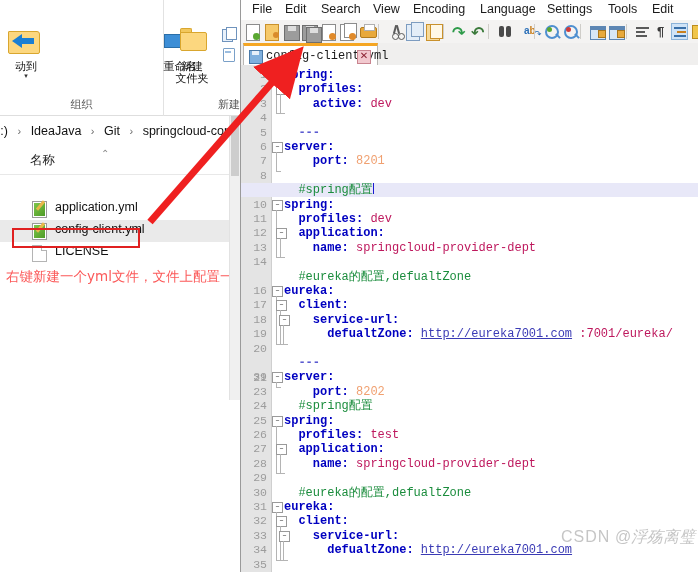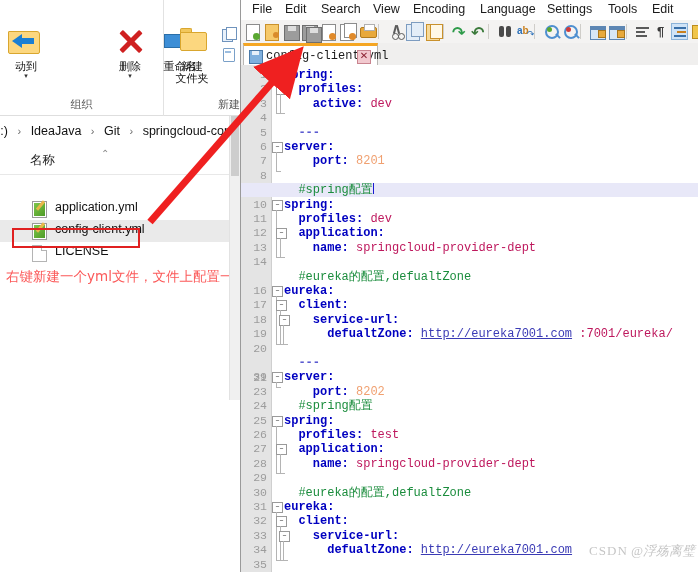--- a/index.html
+++ b/index.html
@@ -219,24 +219,24 @@
   .caret{display:inline-block;width:1px;height:11px;background:#1a1ad0;vertical-align:-1px;}
   .foldbox{
     position:absolute;width:9px;height:9px;border:1px solid #9a9a9a;background:#fff;
     font-size:8px;line-height:7px;text-align:center;color:#555;
     font-family:"DejaVu Sans",sans-serif;
   }
   .foldline{position:absolute;width:1px;background:#b4b4b4;}
   .foldend{position:absolute;width:5px;height:1px;background:#b4b4b4;}
 
   .watermark{
-    position:absolute;right:4px;bottom:12px;
-    font-size:13px;color:rgba(150,150,150,0.55);
+    position:absolute;right:4px;bottom:24px;
+    font-size:16px;color:rgba(150,150,150,0.55);
     white-space:nowrap;pointer-events:none;
-    font-family:Liberation Serif, serif;
+    font-family:Liberation Sans, sans-serif;
     font-style:italic;
   }
   .wm-csdn{font-style:normal;letter-spacing:1px;}
 
   .arrow-svg{position:absolute;left:0;top:0;width:698px;height:572px;pointer-events:none;}
 </style>
 </head>
 <body>
 
 <div id="root">
@@ -248,30 +248,20 @@
       <div class="ribbon-group grp-organize">
         <div class="rb-btn" style="left:14px;">
           <span class="rb-ico">
             <span class="ic-moveto">
                 <span class="fold"></span>
                 <span class="arr"></span>
                 <span class="arrtail"></span>
               </span>
           </span>
           <span class="rb-cap">动到</span>
-          <span class="rb-caret">▾</span>
-        </div>
-        <div class="rb-btn" style="left:118px;">
-          <span class="rb-ico">
-            <span class="ic-del">
-                <span></span>
-                <span></span>
-              </span>
-          </span>
-          <span class="rb-cap">删除</span>
           <span class="rb-caret">▾</span>
         </div>
         <div class="rb-btn" style="left:168px;">
           <span class="rb-ico">
             <span class="ic-ren">
                 <span class="box"></span>
                 <span class="ibeam"></span>
                 <span class="ser1"></span>
                 <span class="ser2"></span>
               </span>
@@ -435,21 +425,21 @@
         </span>
       <span class="tb" style="left:247px;width:2px;">
           <span class="sep"></span>
         </span>
       <span class="tb" style="left:256px;">
           <span class="bino">
             <b></b>
             <i></i>
           </span>
         </span>
-      <span class="tb" style="left:275px;">
+      <span class="tb" style="left:282px;">
           <span class="ab">a<span style="color:#c9801f;">b</span></span>
           <span style="position:absolute;left:11px;top:6px;font-size:9px;color:#2a6fb8;">↷</span>
         </span>
       <span class="tb" style="left:293px;width:2px;">
           <span class="sep"></span>
         </span>
       <span class="tb" style="left:302px;">
           <span class="mag"></span>
           <span class="magdot" style="background:#5aa832;left:4px;top:4px;"></span>
         </span>

